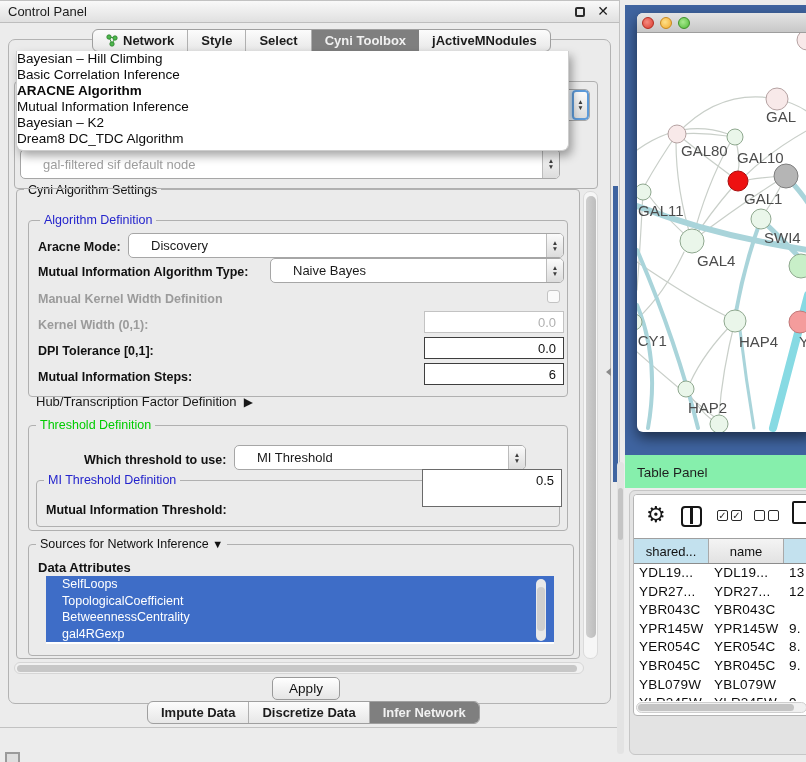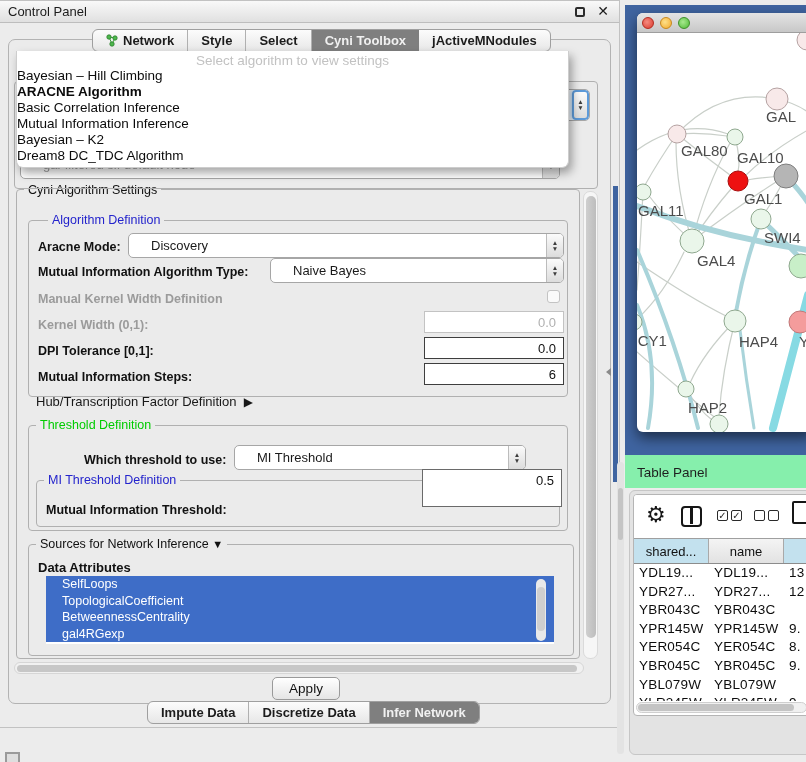--- a/index.html
+++ b/index.html
@@ -152,36 +152,35 @@
     <div class="combo" style="left:20px; top:88px; width:570px; height:32px; z-index:2;">
       <span class="cval"></span>
       <span class="stepper focus">▲<br>▼</span>
     </div>
     <div class="combo" style="left:20px; top:148px; width:540px; height:30px; z-index:2; color:#9e9e9e;">
       <span class="cval">gal-filtered sif default node</span>
       <span class="stepper">▲<br>▼</span>
     </div>
 
     <div id="algo-dd">
-      <div id="algo-ph">Select algorithm to view settings</div>
       <div id="algo-items">
           <div class="dd-item">Bayesian – Hill Climbing</div>
+          <div class="dd-item">Basic Correlation Inference</div>
           <div class="dd-item bold">ARACNE Algorithm</div>
-          <div class="dd-item">Basic Correlation Inference</div>
           <div class="dd-item">Mutual Information Inference</div>
           <div class="dd-item">Bayesian – K2</div>
           <div class="dd-item">Dream8 DC_TDC Algorithm</div>
         </div>
     </div>
 
     <div class="gbox" style="left:16px; top:188px; width:564px; height:470px;"></div>
     <span class="glabel blk" style="left:24px; top:182px;">Cyni Algorithm Settings</span>
 
     <div class="gbox" style="left:28px; top:219px; width:540px; height:177px;"></div>
-    <span class="glabel blue" style="left:48px; top:212px;">Algorithm Definition</span>
+    <span class="glabel blue" style="left:40px; top:212px;">Algorithm Definition</span>
 
     <span class="lbl" style="left:38px; top:239px;">Aracne Mode:</span>
     <div class="combo" style="left:128px; top:232px; width:436px; height:25px;">
       <span class="cval">Discovery</span>
       <span class="stepper">▲<br>▼</span>
     </div>
 
     <span class="lbl" style="left:38px; top:264px;">Mutual Information Algorithm Type:</span>
     <div class="combo" style="left:270px; top:257px; width:294px; height:25px;">
       <span class="cval">Naive Bayes</span>

